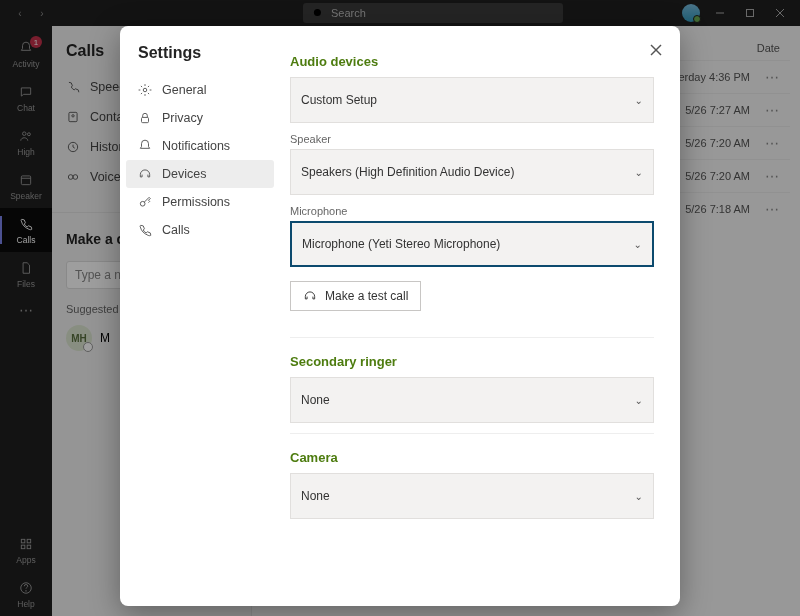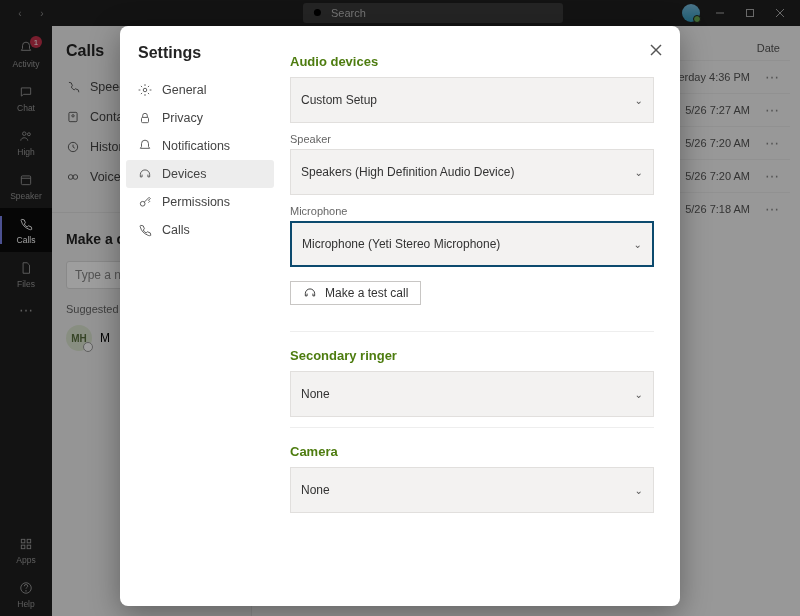--- a/index.html
+++ b/index.html
@@ -57,21 +57,21 @@
   .cat { display:flex; align-items:center; gap:10px; font-size:12.5px; color:#444; padding:7px 18px;text-align:right; }
   .cat svg { stroke:#555; fill:none; }
   .cat.sel { background:#ededed; border-radius:3px; margin:0 6px; padding:7px 12px; }
   .modal-right { flex:1; padding:22px 26px 10px 10px; position:relative; }
   .close { position:absolute; top:14px; right:14px; width:20px; height:20px; display:flex; align-items:center; justify-content:center; color:#555; font-size:14px; }
   .section-h { font-weight:600; font-size:13px; color:#4d7c0f; margin:6px 0 8px; }
   .field-label { font-size:11px; color:#666; margin:10px 0 4px; }
   .dd { height:46px; background:#f3f2f1; border:1px solid #e1dfdd; display:flex; align-items:center; justify-content:space-between; padding:0 10px; font-size:12px; color:#333; }
   .dd.highlight { border:2px solid #0c4a6e; }
   .dd .chev { color:#555; font-size:10px; }
-  .test-btn { margin:14px 0 16px; height:24px; border:1px solid #c8c6c4; background:#fff; font-size:12px; display:inline-flex; align-items:center; gap:8px; padding:0 12px; color:#333; }
+  .test-btn { margin:14px 0 16px; height:30px; border:1px solid #c8c6c4; background:#fff; font-size:12px; display:inline-flex; align-items:center; gap:8px; padding:0 12px; color:#333; }
   .test-btn svg { stroke:#333; fill:none; }
   .hr { height:1px; background:#eee; margin:10px 0 16px; }
 
   
   svg.i { width:14px; height:14px; stroke-width:1.6; }
 </style>
 </head>
 <body>
 
 <div class="titlebar">

